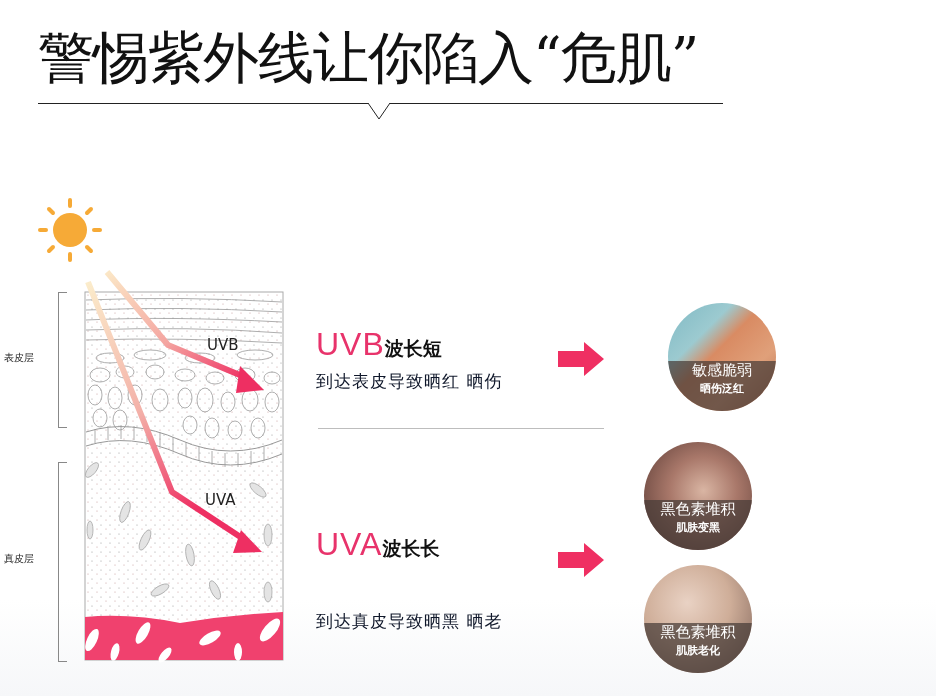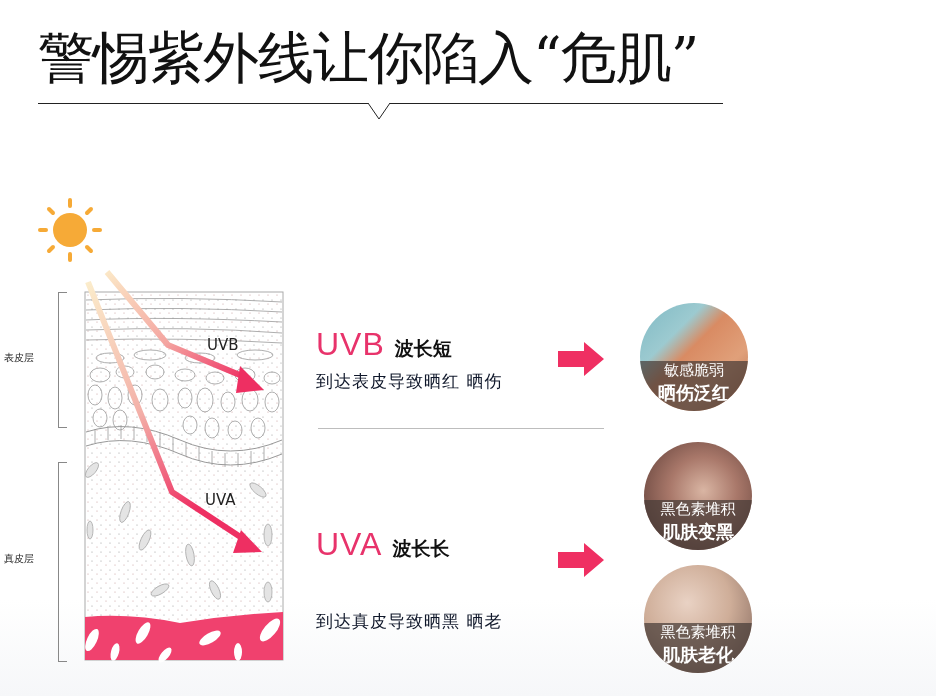--- a/index.html
+++ b/index.html
@@ -21,38 +21,38 @@
   .bg-fade { position:absolute; left:0; top:600px; width:936px; height:96px;
     background:linear-gradient(#ffffff, #f6f7f9); }
 
   .layer-label { position:absolute; font-size:10px; color:#222; }
   .bracket { position:absolute; left:58px; width:8px; border:1px solid #888; border-right:none; }
 
   .diagram { position:absolute; left:0; top:0; }
 
   .uv-title { position:absolute; left:316px; display:flex; align-items:baseline; }
   .uv-code { font-family:"Liberation Sans", sans-serif; font-size:32px; color:#e8336b; letter-spacing:1px; }
-  .uv-wave { font-size:19px; font-weight:bold; color:#111; margin-left:10px; }
+  .uv-wave { font-size:19px; font-weight:bold; color:#111; }
   .uv-desc { position:absolute; left:316px; font-size:17px; color:#0f172a; letter-spacing:1px; }
   .sep { position:absolute; left:318px; top:428px; width:286px; height:1px; background:#bdbdbd; }
   .arrow { position:absolute; }
 
   .badge {
     position:absolute; width:108px; height:108px; border-radius:50%; overflow:hidden;
   }
   .badge .photo { position:absolute; inset:0; }
   .badge .band {
     position:absolute; left:0; right:0; top:58px; height:50px;
     background:rgba(70,60,55,0.72);
   }
   .badge .l1, .badge .l2 {
     position:absolute; left:0; right:0; text-align:center; color:#fff; white-space:nowrap;
   }
   .badge .l1 { top:58px; font-size:15px; }
-  .badge .l2 { top:78px; font-size:18px; font-weight:bold; }
+  .badge .l2 { top:78px; font-size:11px; font-weight:bold; }
 </style>
 </head>
 <body>
 
 <div class="bg-fade"></div>
 
 <div class="headline">警惕紫外线让你陷入“危肌”</div>
 <div class="rule"></div>
 <svg class="notch" width="24" height="20">
   <polyline points="0,0 11,16 22,0" fill="#fff" stroke="#222" stroke-width="1"></polyline>
@@ -203,21 +203,21 @@
 </div>
 <div class="uv-desc" style="top:570px;margin-top:40px;">到达真皮导致晒黑 晒老</div>
 
 <svg class="arrow" style="left:556px; top:340px;" width="50" height="38">
   <polygon points="2,11 28,11 28,2 48,19 28,36 28,27 2,27" fill="#ef2f62"></polygon>
 </svg>
 <svg class="arrow" style="left:556px; top:541px;" width="50" height="38">
   <polygon points="2,11 28,11 28,2 48,19 28,36 28,27 2,27" fill="#ef2f62"></polygon>
 </svg>
 
-<div class="badge" style="left:640px; top:303px;">
+<div class="badge" style="left:668px; top:303px;">
   <div class="photo" style="background:linear-gradient(135deg,#7fb9c4 0%,#9ccad0 30%,#d98b63 45%,#e0a07a 70%,#b46d4d 100%);"></div>
   <div class="band"></div>
   <div class="l1">敏感脆弱</div>
   <div class="l2">晒伤泛红</div>
 </div>
 
 <div class="badge" style="left:644px; top:442px;">
   <div class="photo" style="background:radial-gradient(circle at 55% 45%,#d9b5a3 0%,#a9786a 40%,#6e4a42 80%,#4a312d 100%);"></div>
   <div class="band"></div>
   <div class="l1">黑色素堆积</div>

